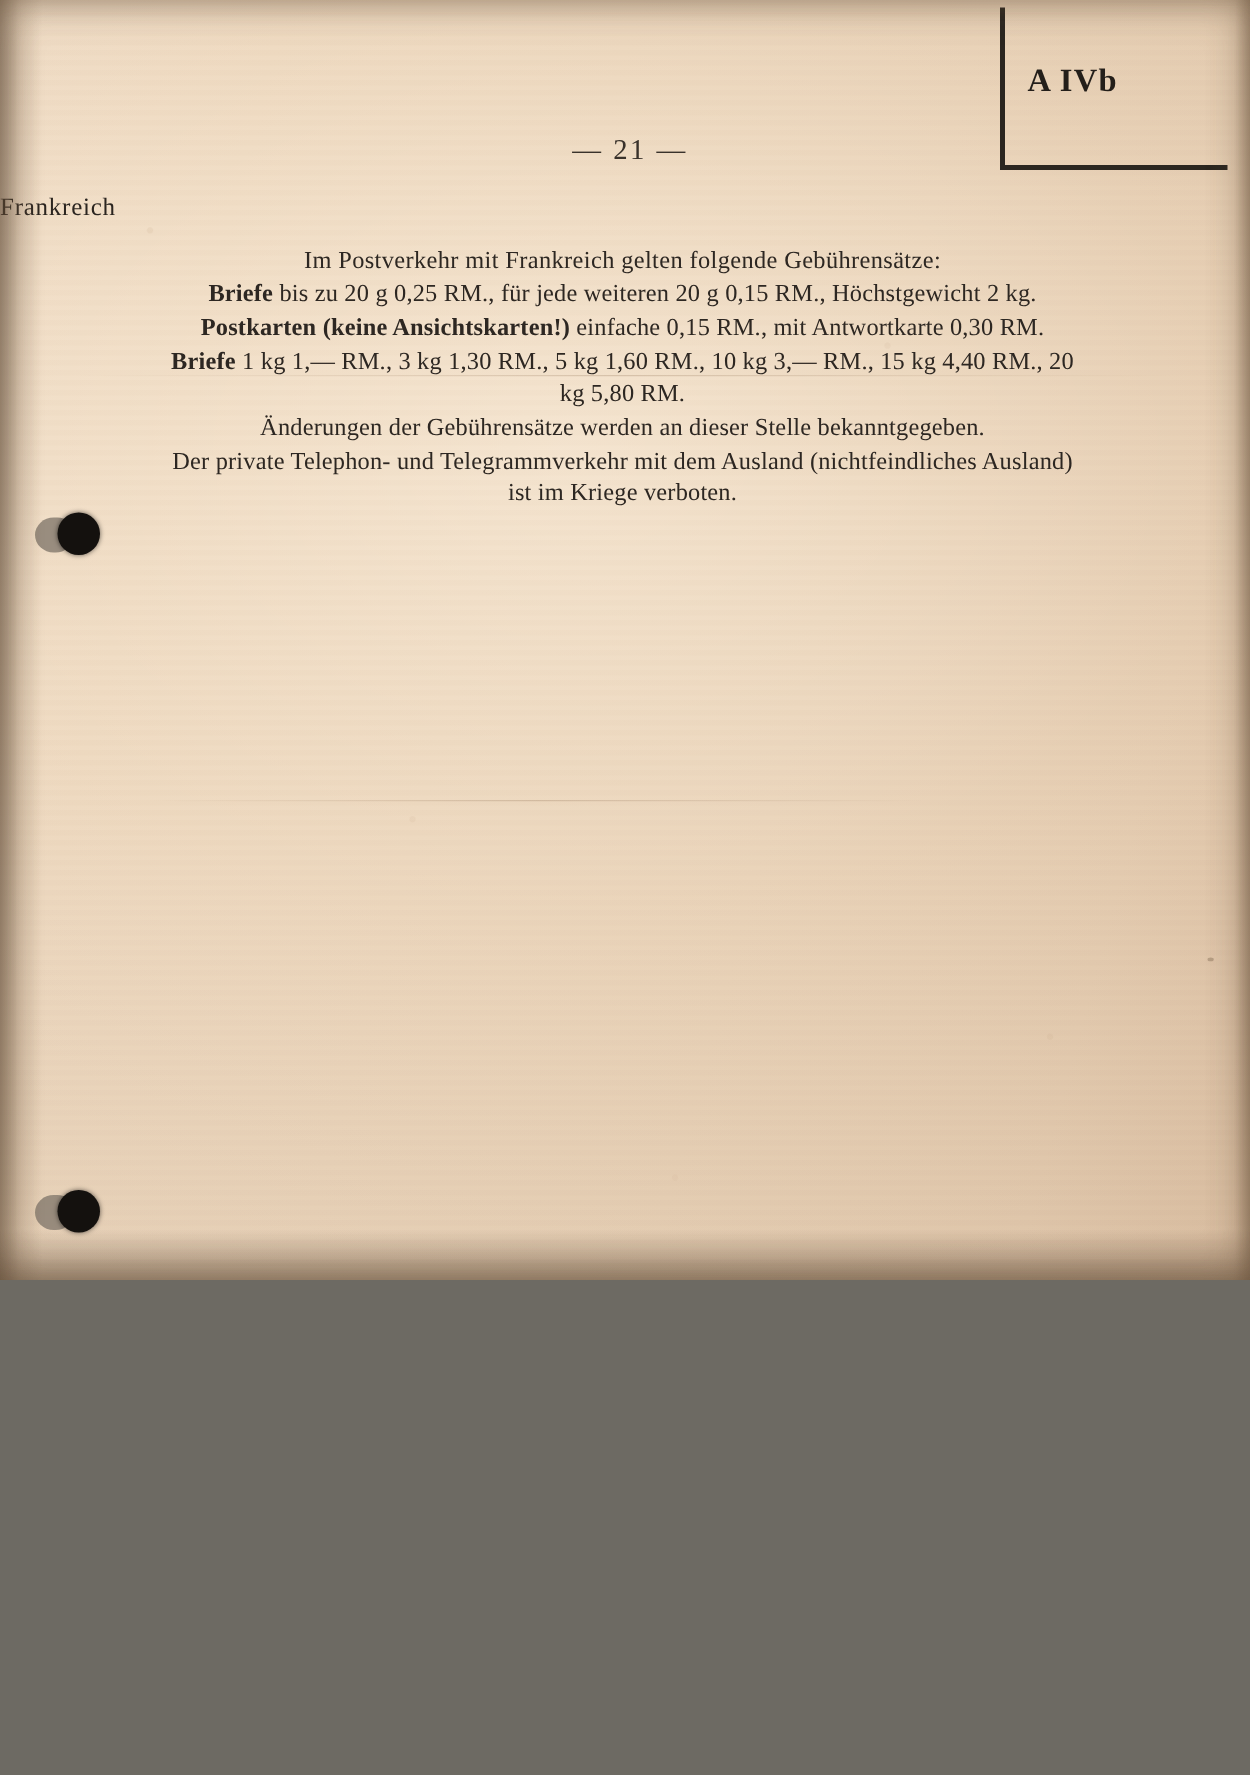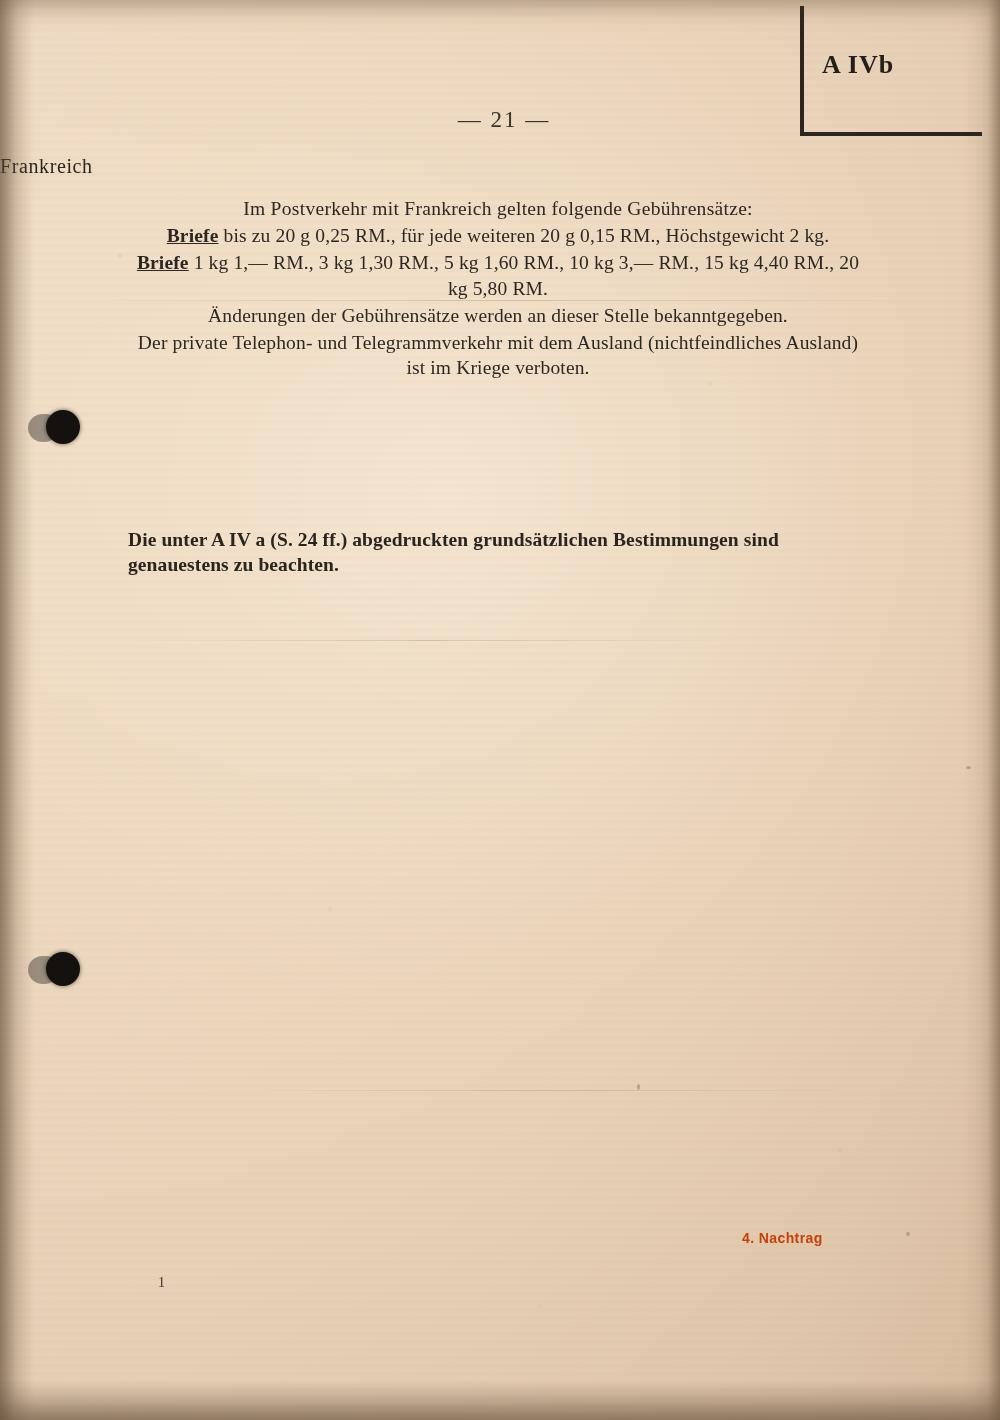--- a/index.html
+++ b/index.html
@@ -3,21 +3,21 @@
 <meta charset="utf-8">
 <style>
   html, body {
     margin: 0;
     padding: 0;
     background: #6d6a63;
   }
   .page {
     position: relative;
     width: 1000px;
-    height: 1420px;
+    height: 1024px;
     overflow: hidden;
     background: #e8d5bf;
     font-family: "Liberation Serif", serif;
   }
   
   .paper {
     position: absolute;
     inset: 0;
     background:
       radial-gradient(ellipse 120% 80% at 45% 35%, rgba(255,244,228,0.55) 0%, rgba(255,238,214,0.15) 45%, rgba(170,140,112,0.12) 100%),
@@ -133,21 +133,21 @@
     font-size: 19.5px;
     line-height: 25.5px;
     color: #2d2722;
     letter-spacing: 0.15px;
   }
   .body-block p {
     margin: 0 0 1.5px 0;
     text-align: center;
   }
   .body-block .lead { letter-spacing: 0.3px; }
-  .body-block b { font-weight: bold; text-decoration: underline; }
+  .body-block b { font-weight: bold; }
 
   .notice {
     position: absolute;
     left: 128px;
     top: 527px;
     width: 742px;
     font-size: 19.5px;
     line-height: 25px;
     font-weight: bold;
     color: #2a241f;
@@ -233,26 +233,26 @@
     <div class="corner-mark"></div>
     <div class="corner-label">A IVb</div>
 
     <div class="page-number">— 21 —</div>
 
     <div class="doc-title">Frankreich</div>
 
     <div class="body-block">
       <p class="lead">Im Postverkehr mit Frankreich gelten folgende Gebührensätze:</p>
       <p><b>Briefe</b><span> bis zu 20 g 0,25 RM., für jede weiteren 20 g 0,15 RM., Höchstgewicht 2 kg.</span></p>
+      <p><b>Postkarten (keine Ansichtskarten!)</b><span> einfache 0,15 RM., mit Antwortkarte 0,30 RM.</span></p>
       <p><b>Briefe</b><span> 1 kg 1,— RM., 3 kg 1,30 RM., 5 kg 1,60 RM., 10 kg 3,— RM., 15 kg 4,40 RM., 20 kg 5,80 RM.</span></p>
       <p>Änderungen der Gebührensätze werden an dieser Stelle bekanntgegeben.</p>
       <p>Der private Telephon- und Telegrammverkehr mit dem Ausland (nichtfeindliches Ausland) ist im Kriege verboten.</p>
     </div>
 
-    <div class="notice">Die unter A IV a (S. 24 ff.) abgedruckten grundsätzlichen Bestimmungen sind genauestens zu beachten.</div>
 
     <div class="footnote-mark">1</div>
     <div class="footer-right">4. Nachtrag</div>
 
     <div class="punch p1">
       <div class="shadow"></div>
       <div class="hole"></div>
     </div>
     <div class="punch p2">
       <div class="shadow"></div>

